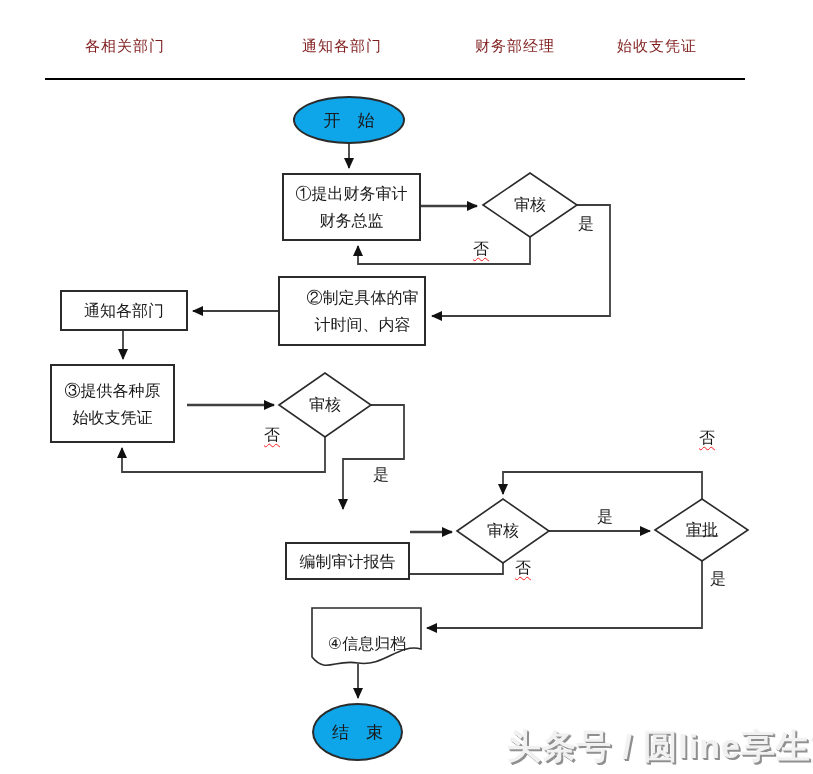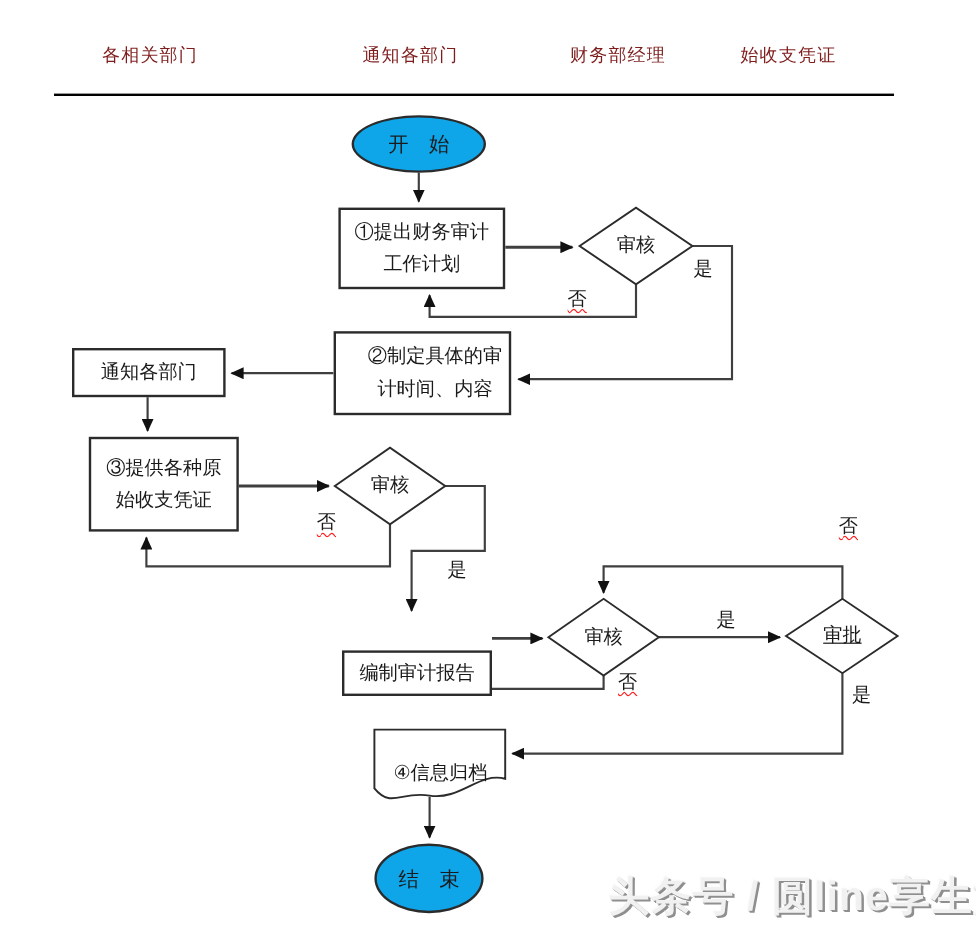--- a/index.html
+++ b/index.html
@@ -131,35 +131,35 @@
       <polygon points="457,531 503,499 549,531 503,563"></polygon>
       <polygon points="655,530 702,499 748,530 702,561"></polygon>
       <path d="M312,608 L421,608 L421,649 C399,643 384,667 358,663 C334,659 326,674 312,657 Z"></path>
     </g>
   </svg>
 
   <div class="ellipse-node" style="left:293px;top:96px;width:112px;height:48px;">开　始</div>
 
   <div class="rect-node" style="left:282px;top:173px;width:139px;height:68px;">
     <span>①提出财务审计</span>
-    <span>工作计划</span>
+    <span>财务总监</span>
   </div>
 
   <div class="diamond-label" style="left:530px;top:205px;">审核</div>
   <div class="branch-label" style="left:578px;top:214px;">是</div>
   <div class="branch-label no-label" style="left:473px;top:239px;">否</div>
 
   <div class="rect-node" style="left:278px;top:276px;width:148px;height:70px;padding-left:21px;">
     <span>②制定具体的审</span>
     <span>计时间、内容</span>
   </div>
 
   <div class="rect-node" style="left:60px;top:290px;width:128px;height:41px;">通知各部门</div>
 
-  <div class="rect-node" style="left:74px;top:364px;width:125px;height:79px;">
+  <div class="rect-node" style="left:50px;top:364px;width:125px;height:79px;">
     <span>③提供各种原</span>
     <span>始收支凭证</span>
   </div>
 
   <div class="diamond-label" style="left:325px;top:405px;">审核</div>
   <div class="branch-label no-label" style="left:264px;top:425px;">否</div>
   <div class="branch-label" style="left:373px;top:465px;">是</div>
 
   <div class="rect-node" style="left:285px;top:542px;width:125px;height:38px;">编制审计报告</div>
 

